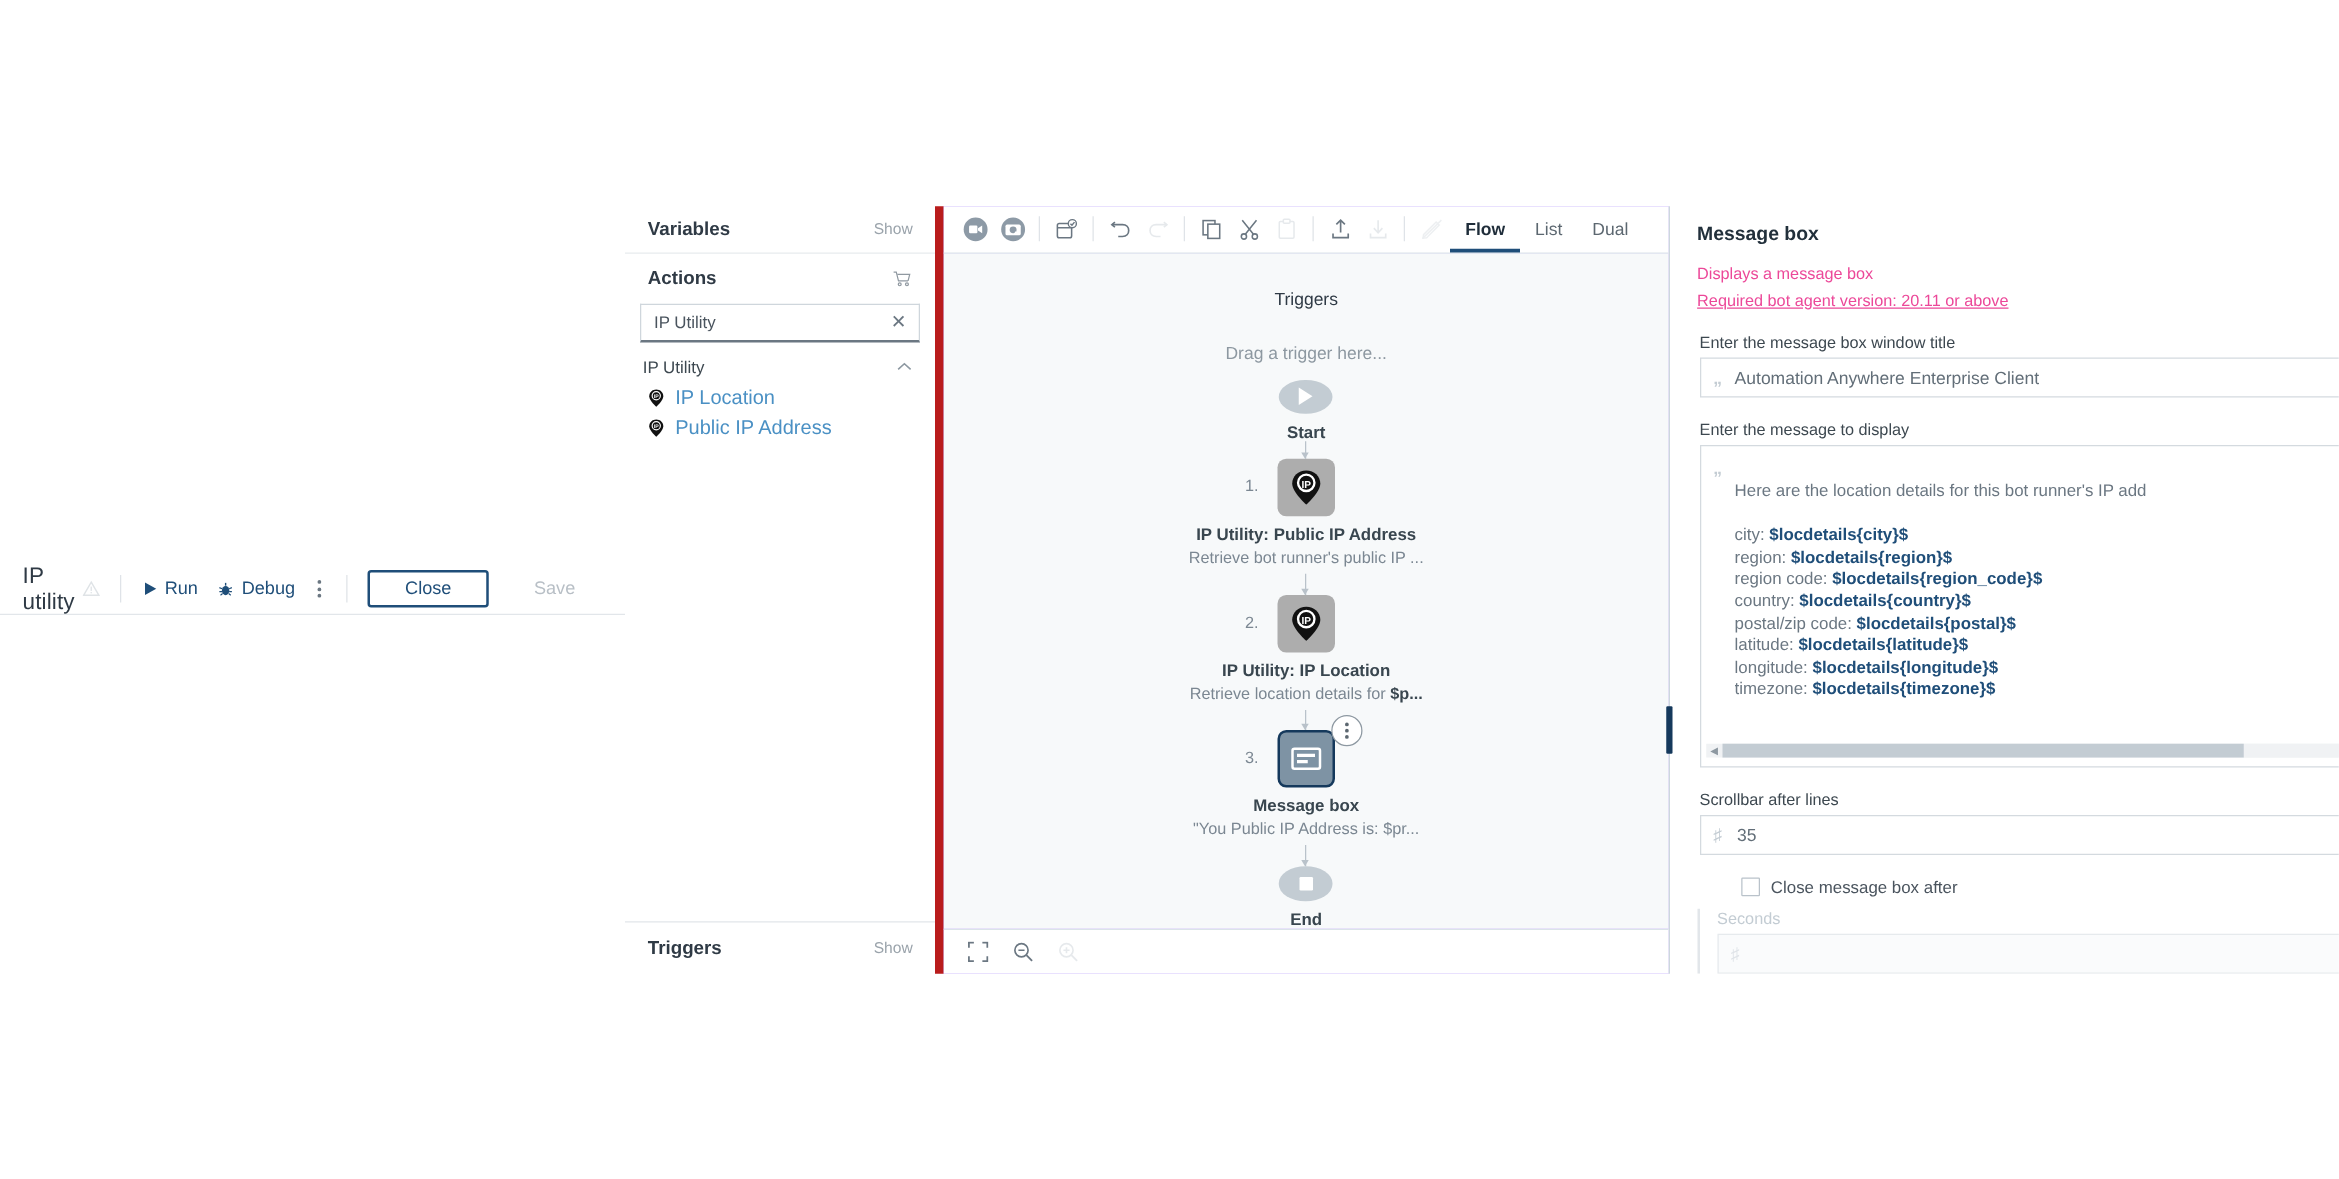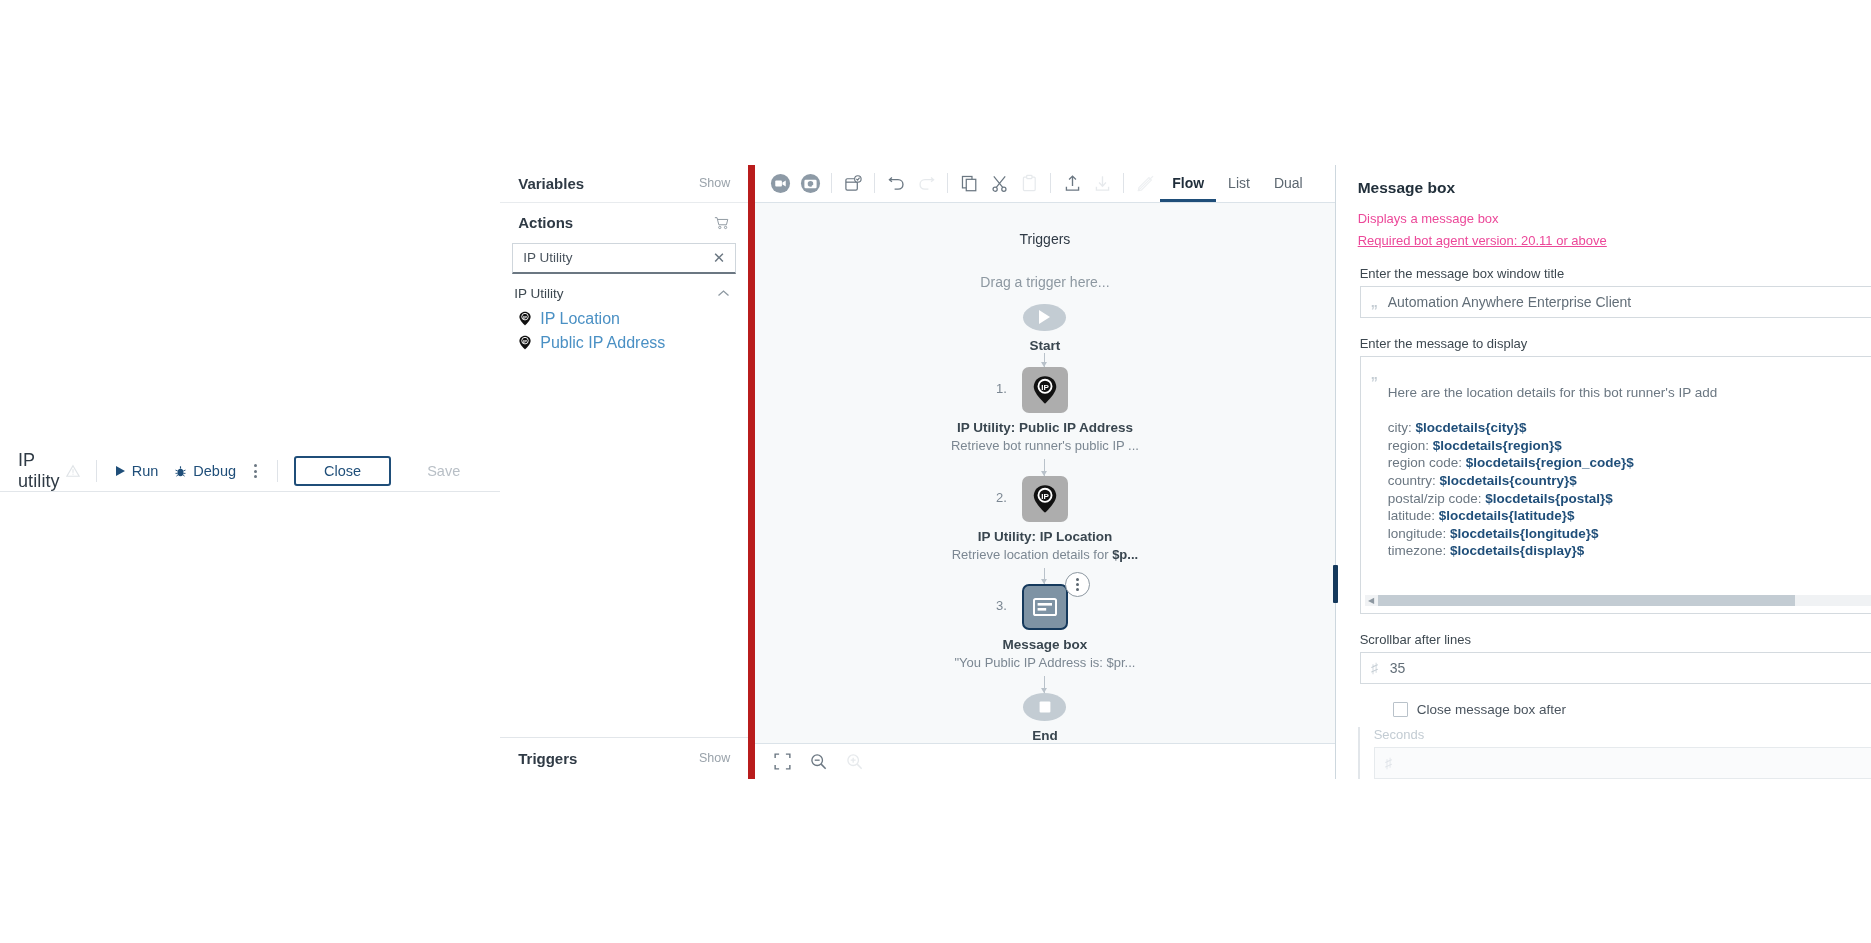--- a/index.html
+++ b/index.html
@@ -531,21 +531,21 @@
                 <div class="ta-line blank"></div>
                 <div class="ta-line"><span>Here are the location details for this bot runner's IP add</span></div>
                 <div class="ta-line blank"></div>
                 <div class="ta-line"><span>city: </span><b>$locdetails{city}$</b></div>
                 <div class="ta-line"><span>region: </span><b>$locdetails{region}$</b></div>
                 <div class="ta-line"><span>region code: </span><b>$locdetails{region_code}$</b></div>
                 <div class="ta-line"><span>country: </span><b>$locdetails{country}$</b></div>
                 <div class="ta-line"><span>postal/zip code: </span><b>$locdetails{postal}$</b></div>
                 <div class="ta-line"><span>latitude: </span><b>$locdetails{latitude}$</b></div>
                 <div class="ta-line"><span>longitude: </span><b>$locdetails{longitude}$</b></div>
-                <div class="ta-line"><span>timezone: </span><b>$locdetails{display}$</b></div>
+                <div class="ta-line"><span>timezone: </span><b>$locdetails{timezone}$</b></div>
               </div>
             </div>
             <div class="ta-foot">
               <div class="hscroll">
                 <span class="hs-arrow">◀</span>
                 <div class="hs-track">
                   <div class="hs-thumb"></div>
                 </div>
                 <span class="hs-arrow">▶</span>
               </div>

